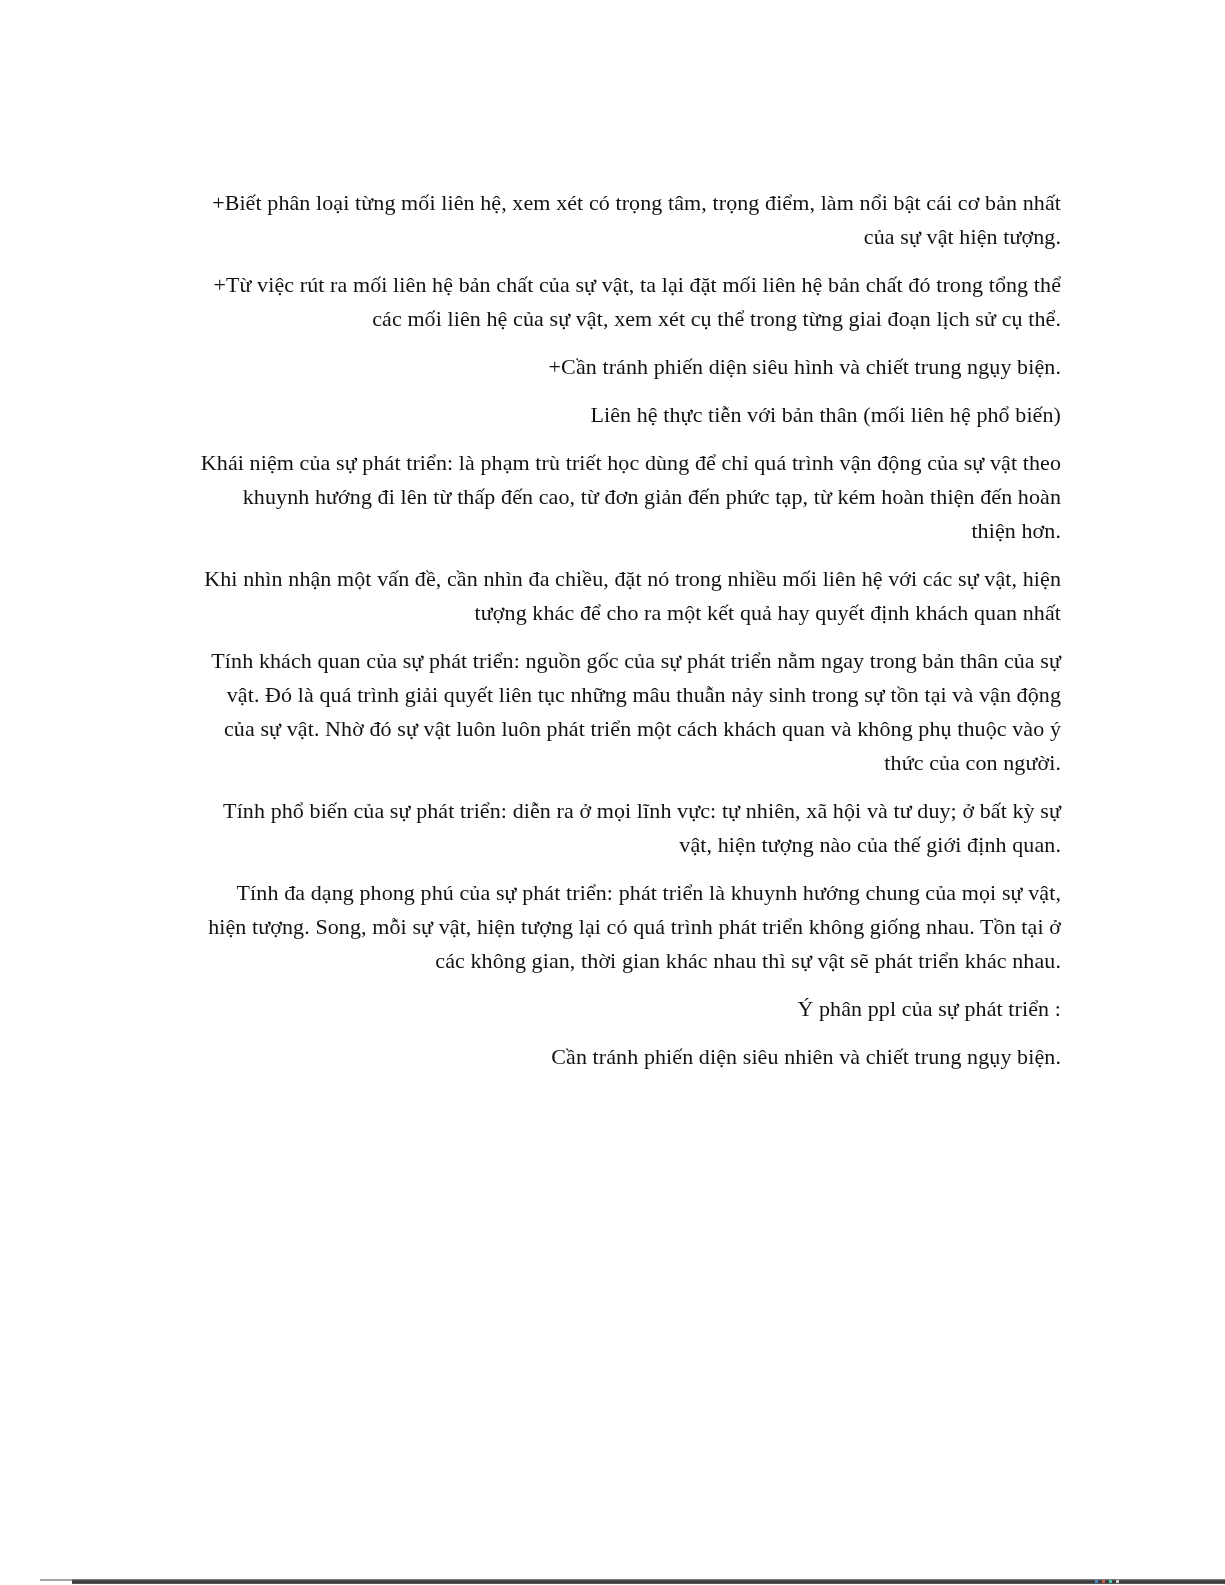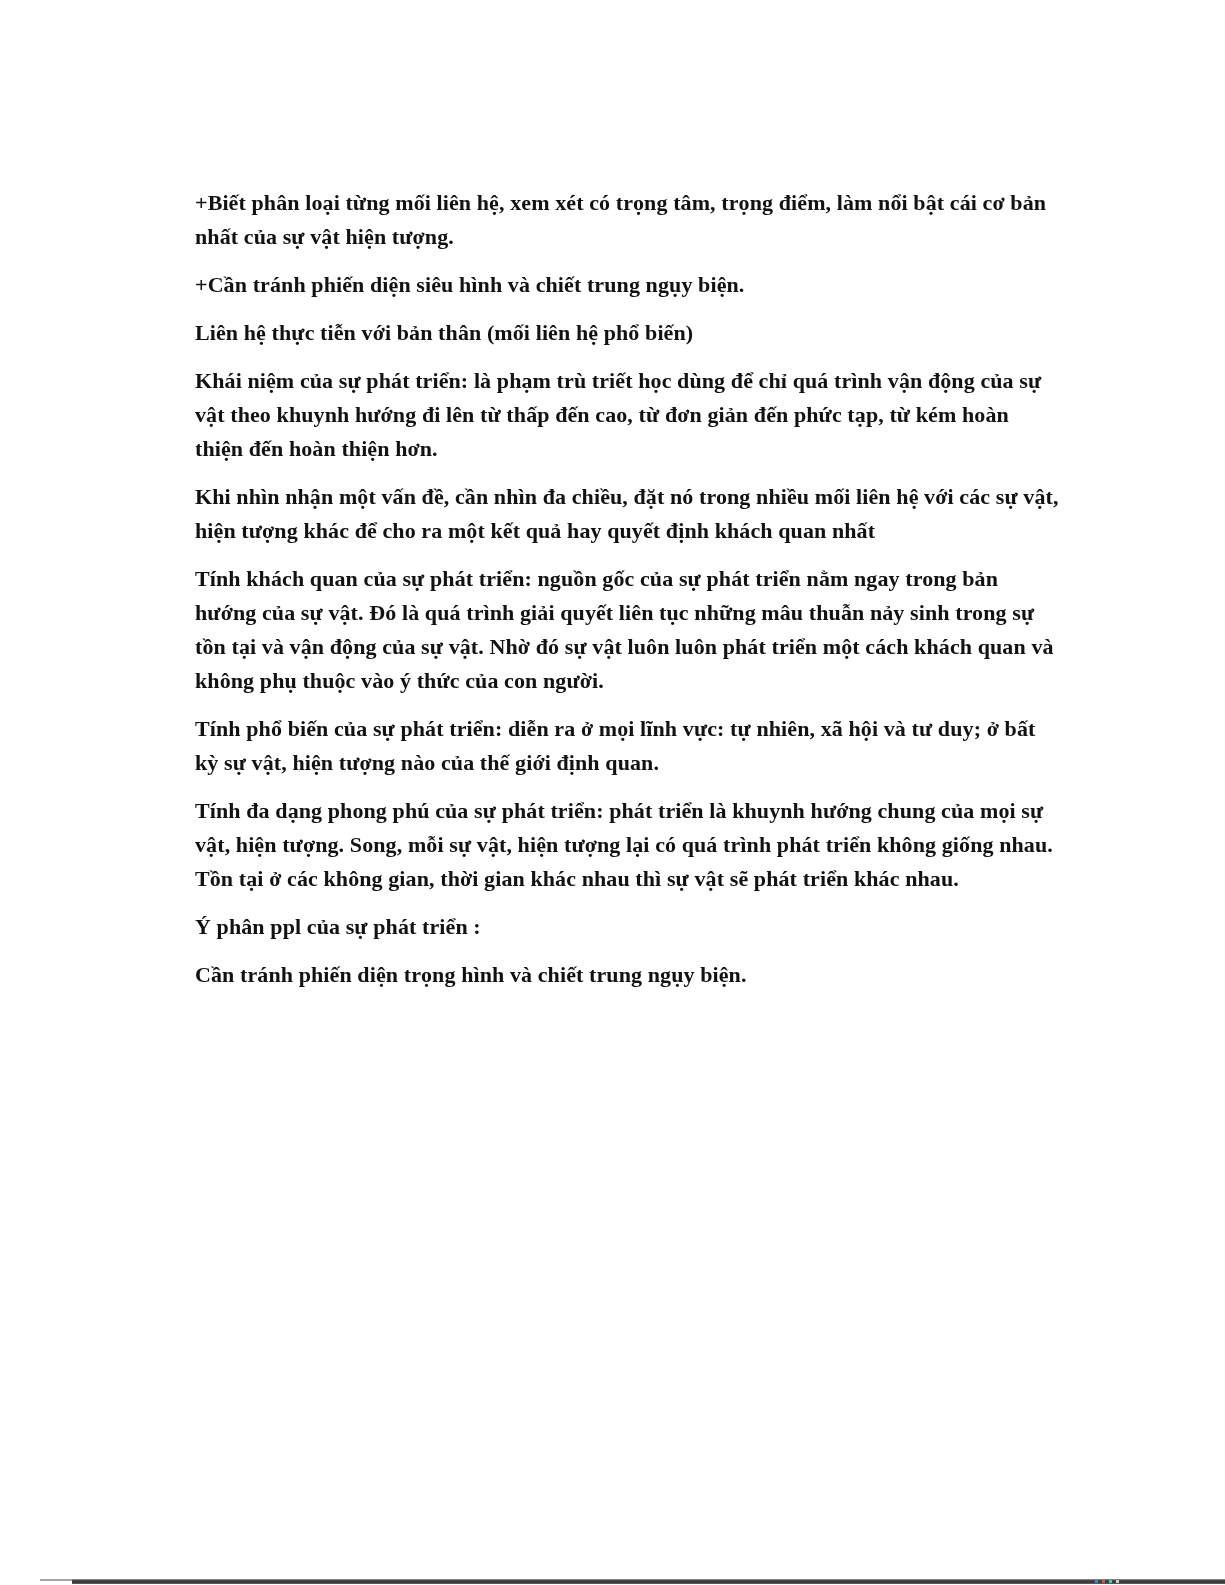--- a/index.html
+++ b/index.html
@@ -18,23 +18,23 @@
     position: absolute;
     left: 195px;
     top: 186px;
     width: 866px;
     color: #121212;
   }
   .doc-page p {
     margin: 0 0 14px 0;
     font-size: 22px;
     line-height: 34px;
-    font-weight: 700;
+    font-weight: 400;
     letter-spacing: 0.1px;
-    text-align: left;
+    text-align: right;
   }
   .taskbar-edge {
     position: absolute;
     left: 72px;
     right: 0;
     bottom: 1px;
     height: 5px;
     background: linear-gradient(to bottom, #9a9a9a 0%, #3c3c3c 35%, #3c3c3c 75%, #6a6a6a 100%);
   }
   .taskbar-edge-left {
@@ -59,29 +59,30 @@
     display: block;
     width: 3px;
     height: 3px;
   }
 </style>
 </head>
 <body>
 
 <div class="doc-page">
   <p>+Biết phân loại từng mối liên hệ, xem xét có trọng tâm, trọng điểm, làm nổi bật cái cơ bản nhất của sự vật hiện tượng.</p>
+  <p>+Từ việc rút ra mối liên hệ bản chất của sự vật, ta lại đặt mối liên hệ bản chất đó trong tổng thể các mối liên hệ của sự vật, xem xét cụ thể trong từng giai đoạn lịch sử cụ thể.</p>
   <p>+Cần tránh phiến diện siêu hình và chiết trung ngụy biện.</p>
   <p>Liên hệ thực tiễn với bản thân (mối liên hệ phổ biến)</p>
   <p>Khái niệm của sự phát triển: là phạm trù triết học dùng để chỉ quá trình vận động của sự vật theo khuynh hướng đi lên từ thấp đến cao, từ đơn giản đến phức tạp, từ kém hoàn thiện đến hoàn thiện hơn.</p>
   <p>Khi nhìn nhận một vấn đề, cần nhìn đa chiều, đặt nó trong nhiều mối liên hệ với các sự vật, hiện tượng khác để cho ra một kết quả hay quyết định khách quan nhất</p>
-  <p>Tính khách quan của sự phát triển: nguồn gốc của sự phát triển nằm ngay trong bản hướng của sự vật. Đó là quá trình giải quyết liên tục những mâu thuẫn nảy sinh trong sự tồn tại và vận động của sự vật. Nhờ đó sự vật luôn luôn phát triển một cách khách quan và không phụ thuộc vào ý thức của con người.</p>
+  <p>Tính khách quan của sự phát triển: nguồn gốc của sự phát triển nằm ngay trong bản thân của sự vật. Đó là quá trình giải quyết liên tục những mâu thuẫn nảy sinh trong sự tồn tại và vận động của sự vật. Nhờ đó sự vật luôn luôn phát triển một cách khách quan và không phụ thuộc vào ý thức của con người.</p>
   <p>Tính phổ biến của sự phát triển: diễn ra ở mọi lĩnh vực: tự nhiên, xã hội và tư duy; ở bất kỳ sự vật, hiện tượng nào của thế giới định quan.</p>
   <p>Tính đa dạng phong phú của sự phát triển: phát triển là khuynh hướng chung của mọi sự vật, hiện tượng. Song, mỗi sự vật, hiện tượng lại có quá trình phát triển không giống nhau. Tồn tại ở các không gian, thời gian khác nhau thì sự vật sẽ phát triển khác nhau.</p>
   <p>Ý phân ppl của sự phát triển :</p>
-  <p>Cần tránh phiến diện trọng hình và chiết trung ngụy biện.</p>
+  <p>Cần tránh phiến diện siêu nhiên và chiết trung ngụy biện.</p>
 </div>
 
 <div class="taskbar-edge-left"></div>
 <div class="taskbar-edge"></div>
 <div class="taskbar-specks">
   <i id="speck0" style="background: rgb(74, 134, 200);"></i>
   <i id="speck1" style="background: rgb(200, 90, 74);"></i>
   <i id="speck2" style="background: rgb(74, 200, 180);"></i>
   <i id="speck3" style="background: rgb(208, 208, 208);"></i>
 </div>

